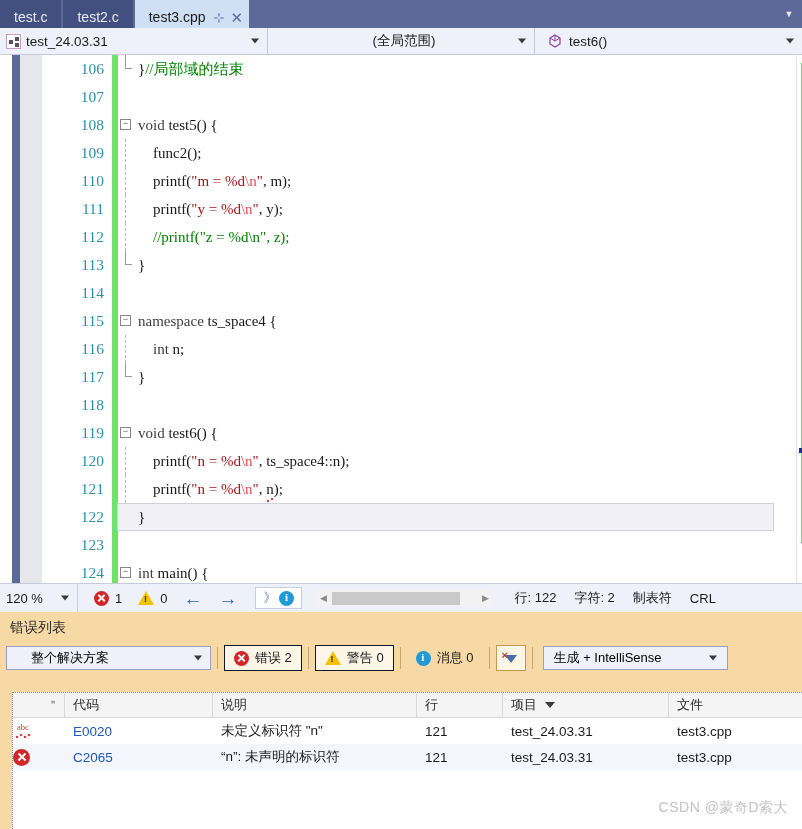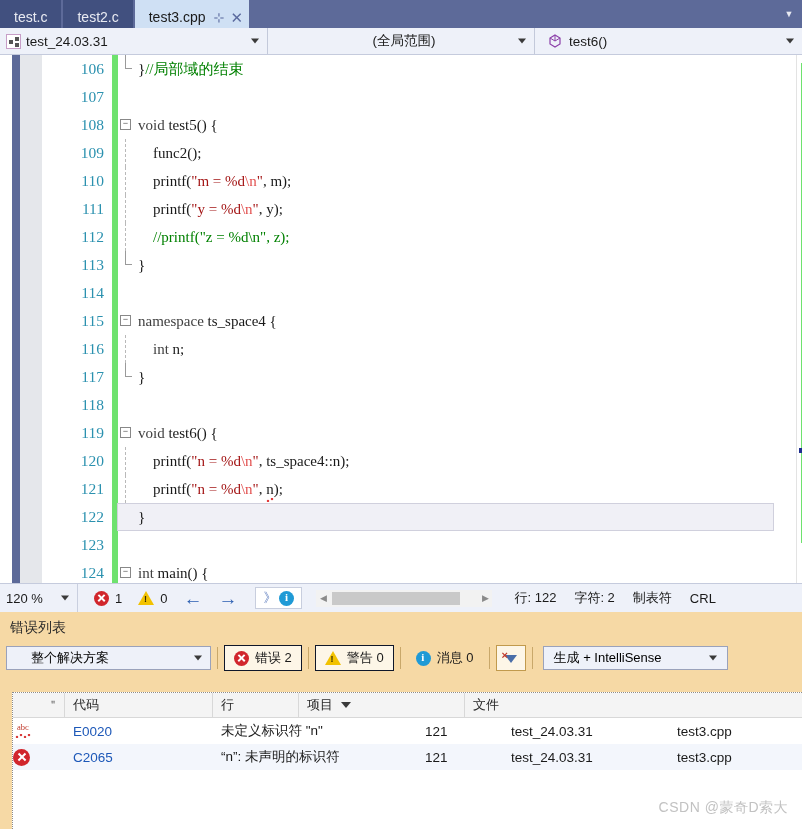--- a/index.html
+++ b/index.html
@@ -600,20 +600,23 @@
   </div>
 
   <div class="grid">
     <div class="grid-head">
       <div class="gh c-icon">
         <span class="qmark">＂</span>
       </div>
       <div class="gh c-code">
         <span>代码</span>
       </div>
+      <div class="gh c-desc">
+        <span>说明</span>
+      </div>
       <div class="gh c-line">
         <span>行</span>
       </div>
       <div class="gh c-proj">
         <span>项目</span>
         <span class="sortcaret"></span>
       </div>
       <div class="gh c-file">
         <span>文件</span>
       </div>

